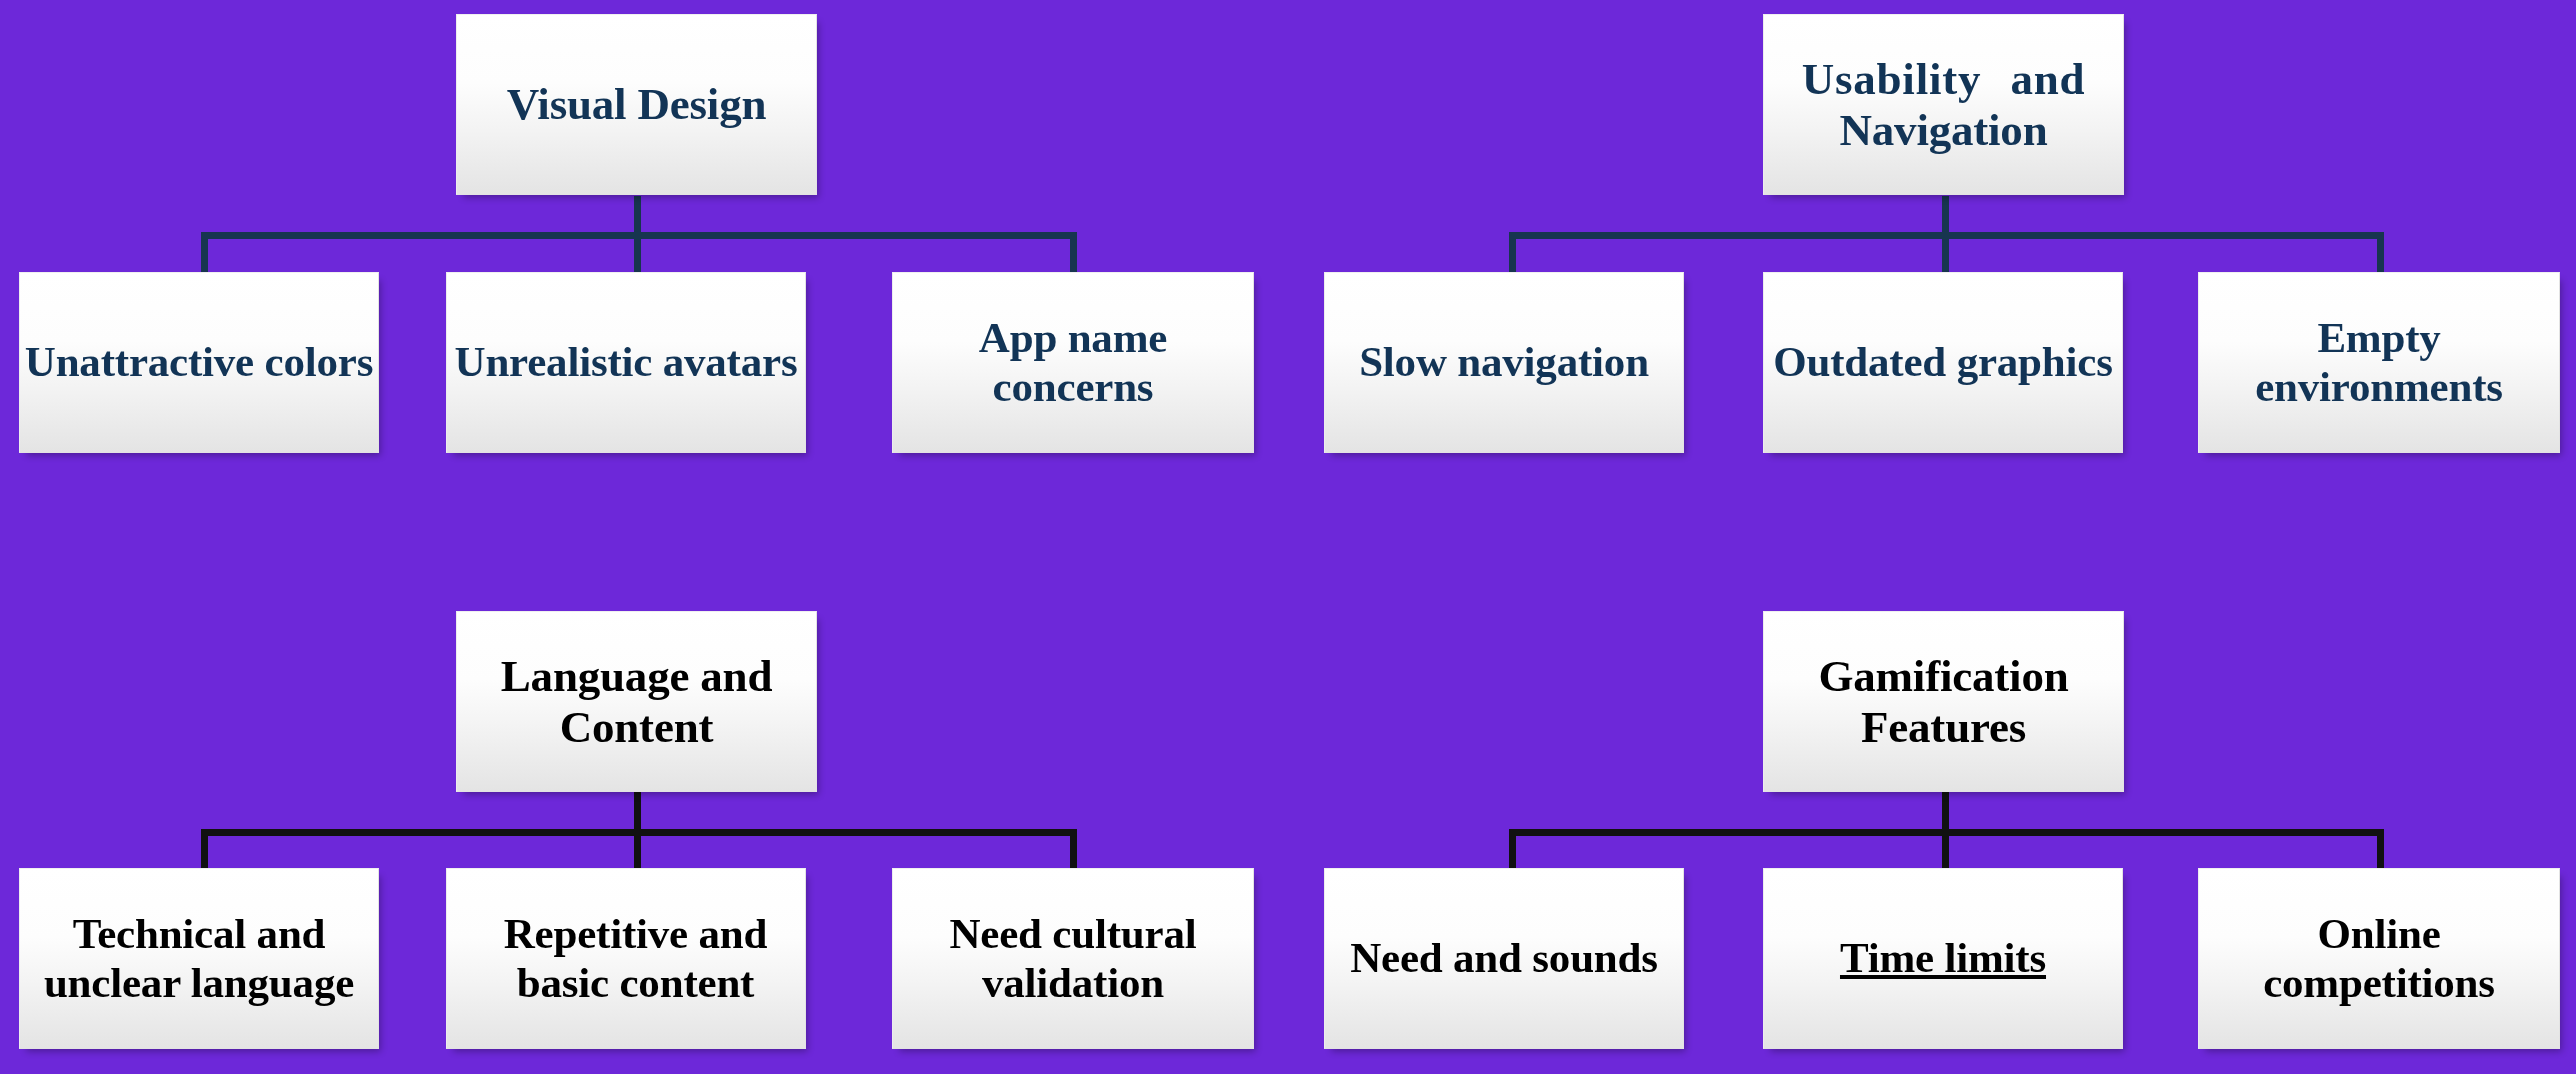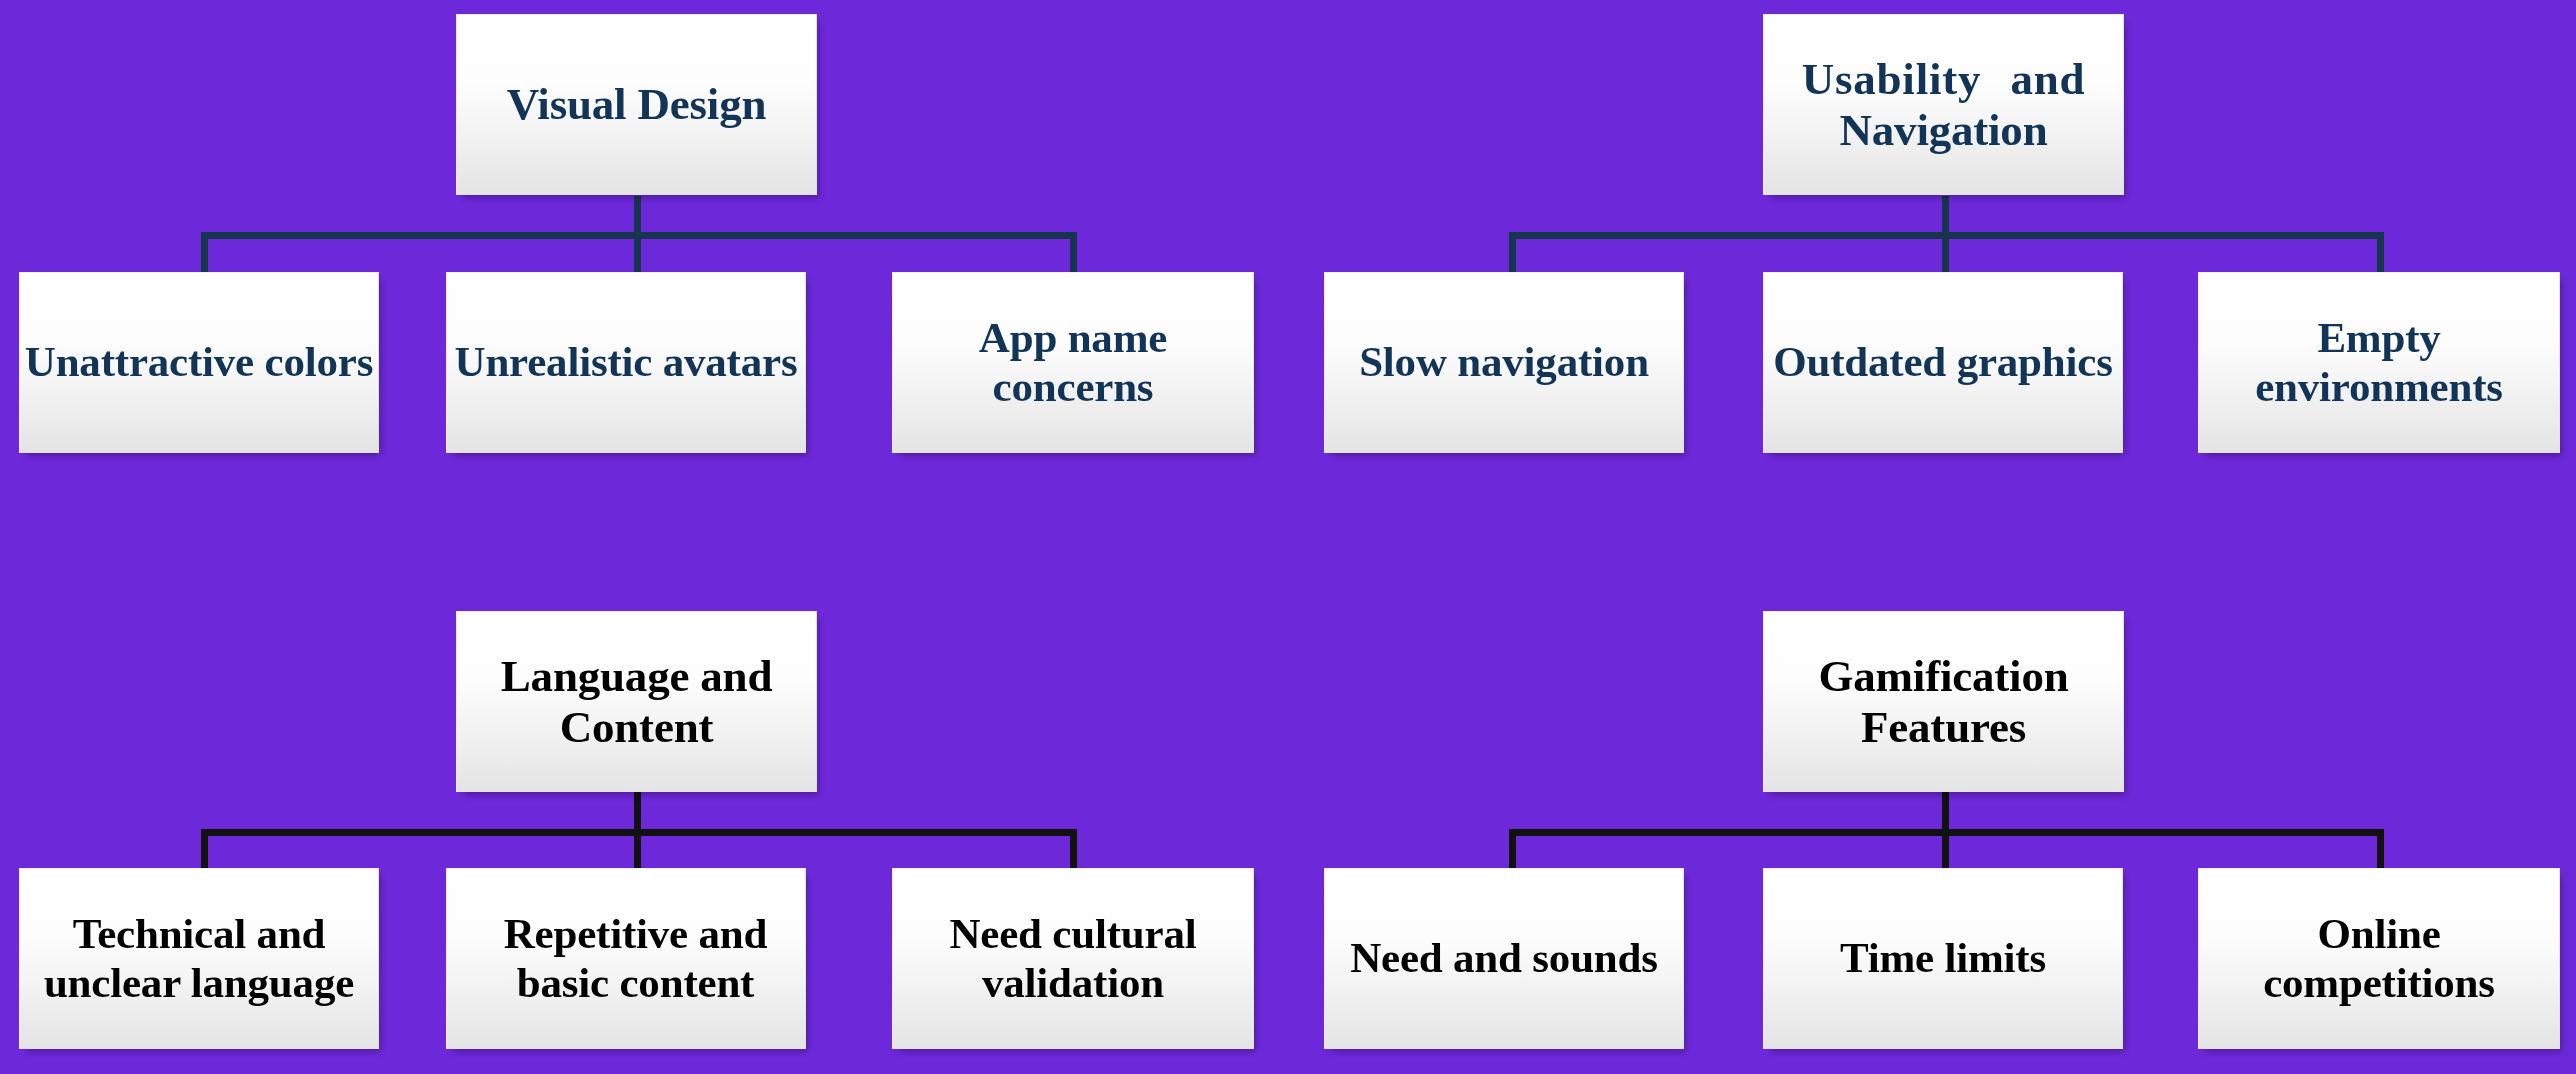--- a/index.html
+++ b/index.html
@@ -151,21 +151,21 @@
   <div class="node parent black" style="left:1763px; top:611px; width:361px; height:181px;">
     <span class="label">
       <span>Gamification</span><br>
       <span>Features</span>
     </span>
   </div>
 
   <div class="node child black" style="left:1324px; top:868px; width:360px; height:181px;">
     <span class="label">Need and sounds</span>
   </div>
-  <div class="node child black" style="left:1763px; top:868px; width:360px; height:181px;">
+  <div class="node child black" style="left:1763px; top:868px; width:360px; height:181px;text-decoration:underline;">
     <span class="label">Time limits</span>
   </div>
   <div class="node child black" style="left:2198px; top:868px; width:362px; height:181px;">
     <span class="label">Online competitions</span>
   </div>
 
 </div>
 
 
 </body></html>

